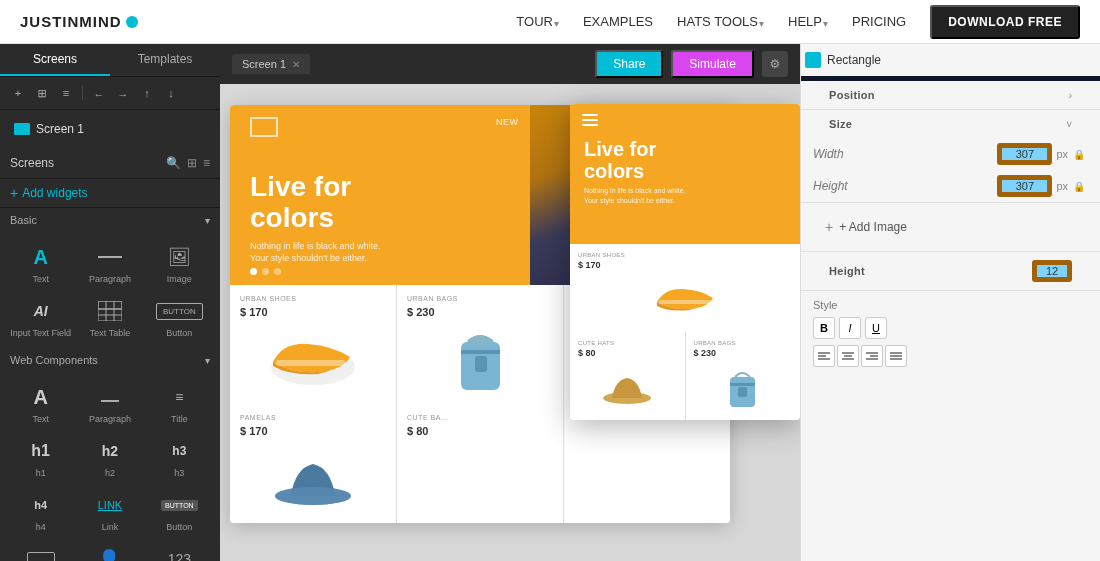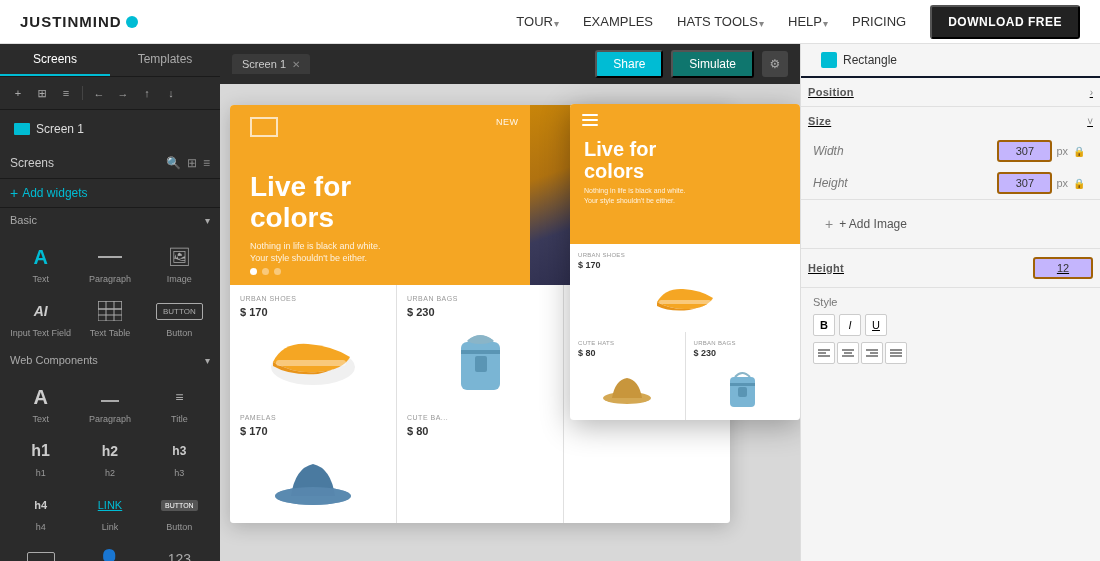--- a/index.html
+++ b/index.html
@@ -92,50 +92,50 @@
     .mobile-product-price { font-size: 9px; color: #333; font-weight: 600; margin-bottom: 4px; }
     .mobile-product-img { height: 50px; display: flex; align-items: center; justify-content: center; }
 
     
     .right-panel { width: 300px; background: #f5f5f5; flex-shrink: 0; border-left: 1px solid #ddd; }
     .right-panel-tabs { display: flex; border-bottom: 1px solid #ddd; background: #ebebeb; }
     .right-tab { padding: 8px 14px; font-size: 12px; color: #888; cursor: pointer; }
     .right-tab.active { color: #333; border-bottom: 2px solid #00bcd4; background: #f5f5f5; }
 
     .properties-content { padding: 0; }
-    .prop-type { display: flex; align-items: center; gap: 6px; padding: 8px 20px; border-bottom: 2px solid #0f172a; }
+    .prop-type { display: flex; align-items: center; gap: 6px; padding: 8px 4px; border-bottom: 5px solid #0f172a; }
     .prop-type-color { width: 16px; height: 16px; background: #00bcd4; border-radius: 2px; }
     .prop-type-label { font-size: 12px; color: #333; }
 
     .prop-section { border-bottom: 1px solid #e0e0e0; }
-    .prop-section-header { display: flex; align-items: center; justify-content: space-between; padding: 8px 7px; cursor: pointer; text-decoration: underline; }
+    .prop-section-header { display: flex; align-items: center; justify-content: space-between; padding: 8px 28px; cursor: pointer; }
     .prop-section-title { font-size: 11px; color: #555; font-weight: 600; letter-spacing: 0.3px; }
     .prop-section-arrow { font-size: 10px; color: #888; }
 
     .prop-row { display: flex; align-items: center; justify-content: space-between; padding: 5px 12px; }
     .prop-label { font-size: 12px; color: #777; font-style: italic; }
     .prop-input-group { display: flex; align-items: center; gap: 4px; }
-    .prop-input { width: 55px; height: 22px; border: 2px solid #a16207; border-radius: 3px; font-size: 11px; text-align: center; background: #c4b5fd; color: #333; padding: 0 4px; }
+    .prop-input { width: 55px; height: 22px; border: 5px solid #a16207; border-radius: 3px; font-size: 11px; text-align: center; background: #7dd3fc; color: #333; padding: 0 4px; }
     .prop-unit { font-size: 11px; color: #888; }
     .prop-lock { width: 16px; height: 16px; display: flex; align-items: center; justify-content: center; color: #aaa; font-size: 10px; cursor: pointer; }
 
     .add-image-btn { display: flex; align-items: center; gap: 6px; padding: 8px 12px; color: #555; font-size: 12px; cursor: pointer; }
     .add-image-plus { color: #888; font-size: 14px; }
 
     .style-section { padding: 8px 12px; }
     .style-row { display: flex; align-items: center; gap: 4px; margin-bottom: 6px; }
     .style-label { font-size: 11px; color: #777; margin-right: 8px; }
     .style-btn { width: 22px; height: 22px; border: 1px solid #ccc; background: #fff; font-size: 11px; cursor: pointer; display: flex; align-items: center; justify-content: center; border-radius: 2px; }
     .style-btn.bold { font-weight: 900; }
     .style-align-row { display: flex; gap: 2px; }
 
     
     .sim-btn { padding: 5px 16px; border-radius: 3px; font-size: 12px; cursor: pointer; }
     .sim-share { background: #00bcd4; color: #fff; }
-    .sim-simulate { background: #0f766e; color: #fff; }
+    .sim-simulate { background: #d946ef; color: #fff; }
     .sim-gear { width: 26px; height: 26px; background: #444; border-radius: 3px; display: flex; align-items: center; justify-content: center; color: #aaa; cursor: pointer; font-size: 12px; }
 
     .center-area { flex: 1; position: relative; overflow: hidden; }
 
     .canvas-header { height: 40px; background: #2b2b2b; display: flex; align-items: center; justify-content: space-between; padding: 0 12px; }
     .canvas-header-left { display: flex; align-items: center; gap: 8px; }
     .canvas-screen-tab { background: #3a3a3a; color: #ccc; font-size: 11px; padding: 4px 10px; border-radius: 3px 3px 0 0; display: flex; align-items: center; gap: 6px; cursor: pointer; }
     .canvas-header-right { display: flex; align-items: center; gap: 8px; }
 
     .canvas-body { background: #d8d8d8; height: calc(100% - 40px); padding: 12px; display: flex; align-items: flex-start; justify-content: center; position: relative; overflow: hidden; }
@@ -520,21 +520,21 @@
         <div class="add-image-btn">
           <span class="add-image-plus">+</span>
           <span>+ Add Image</span>
         </div>
       </div>
 
       <div style="border-bottom:1px solid #e0e0e0;">
         <div class="prop-section-header">
           <span class="prop-section-title">Height</span>
           <div class="prop-input-group">
-            <input class="prop-input" type="text" value="12" style="width: 60px;">
+            <input class="prop-input" type="text" value="12" style="width: 40px;">
           </div>
         </div>
       </div>
 
       <div class="style-section">
         <div class="style-row">
           <span class="style-label">Style</span>
         </div>
         <div class="style-row">
           <button class="style-btn bold">B</button>

